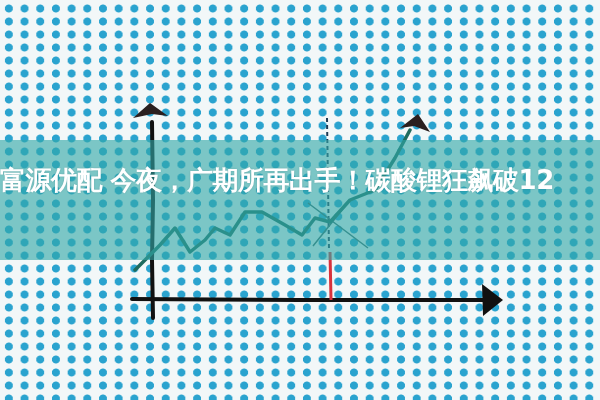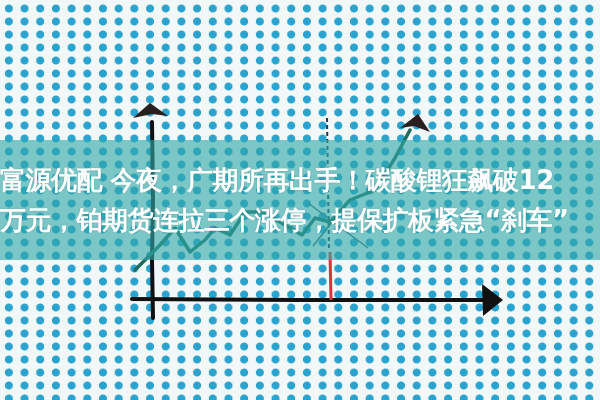--- a/index.html
+++ b/index.html
@@ -45,14 +45,13 @@
   <path d="M308 203 L368 248 M350 200 L313 246" stroke="#3a6b6a" stroke-width="1.5" fill="none"></path>
 
   <path d="M135 270 L160 245 L175 228 L190 252 L205 240 L215 228 L230 235 L245 212 L262 212 L285 225 L302 235 L315 218 L330 222 L350 200 L375 190 L395 158 L410 130" stroke="#1f6b5e" stroke-width="3.5" fill="none" stroke-linejoin="round" stroke-linecap="round"></path>
   <path d="M400 128 L418 114 L430 132 L414 126 Z" fill="#2a1f1f"></path>
 </svg>
 
 <div class="band"></div>
 
 <div class="headline">
   <span>富源优配 今夜，广期所再出手！碳酸锂狂飙破12</span>
-  <span>万元，铂期货连拉三个涨停，提保扩板紧急“刹车”</span>
 </div>
 
 </body></html>

